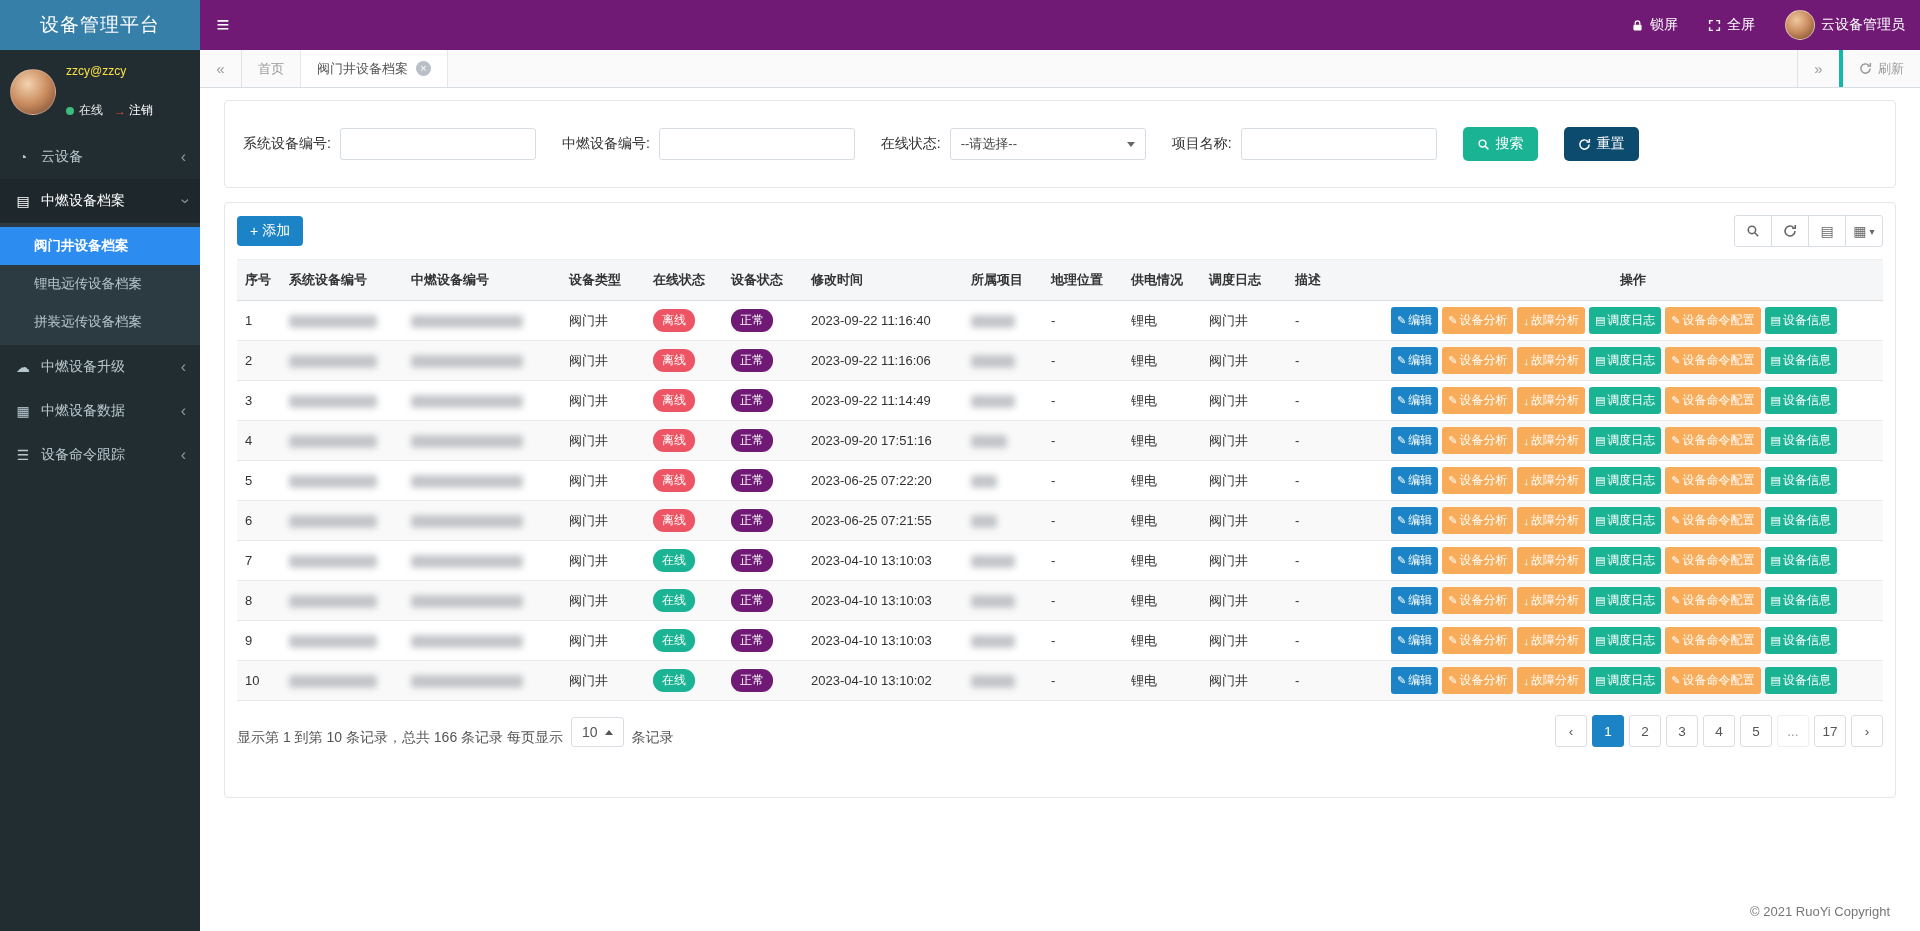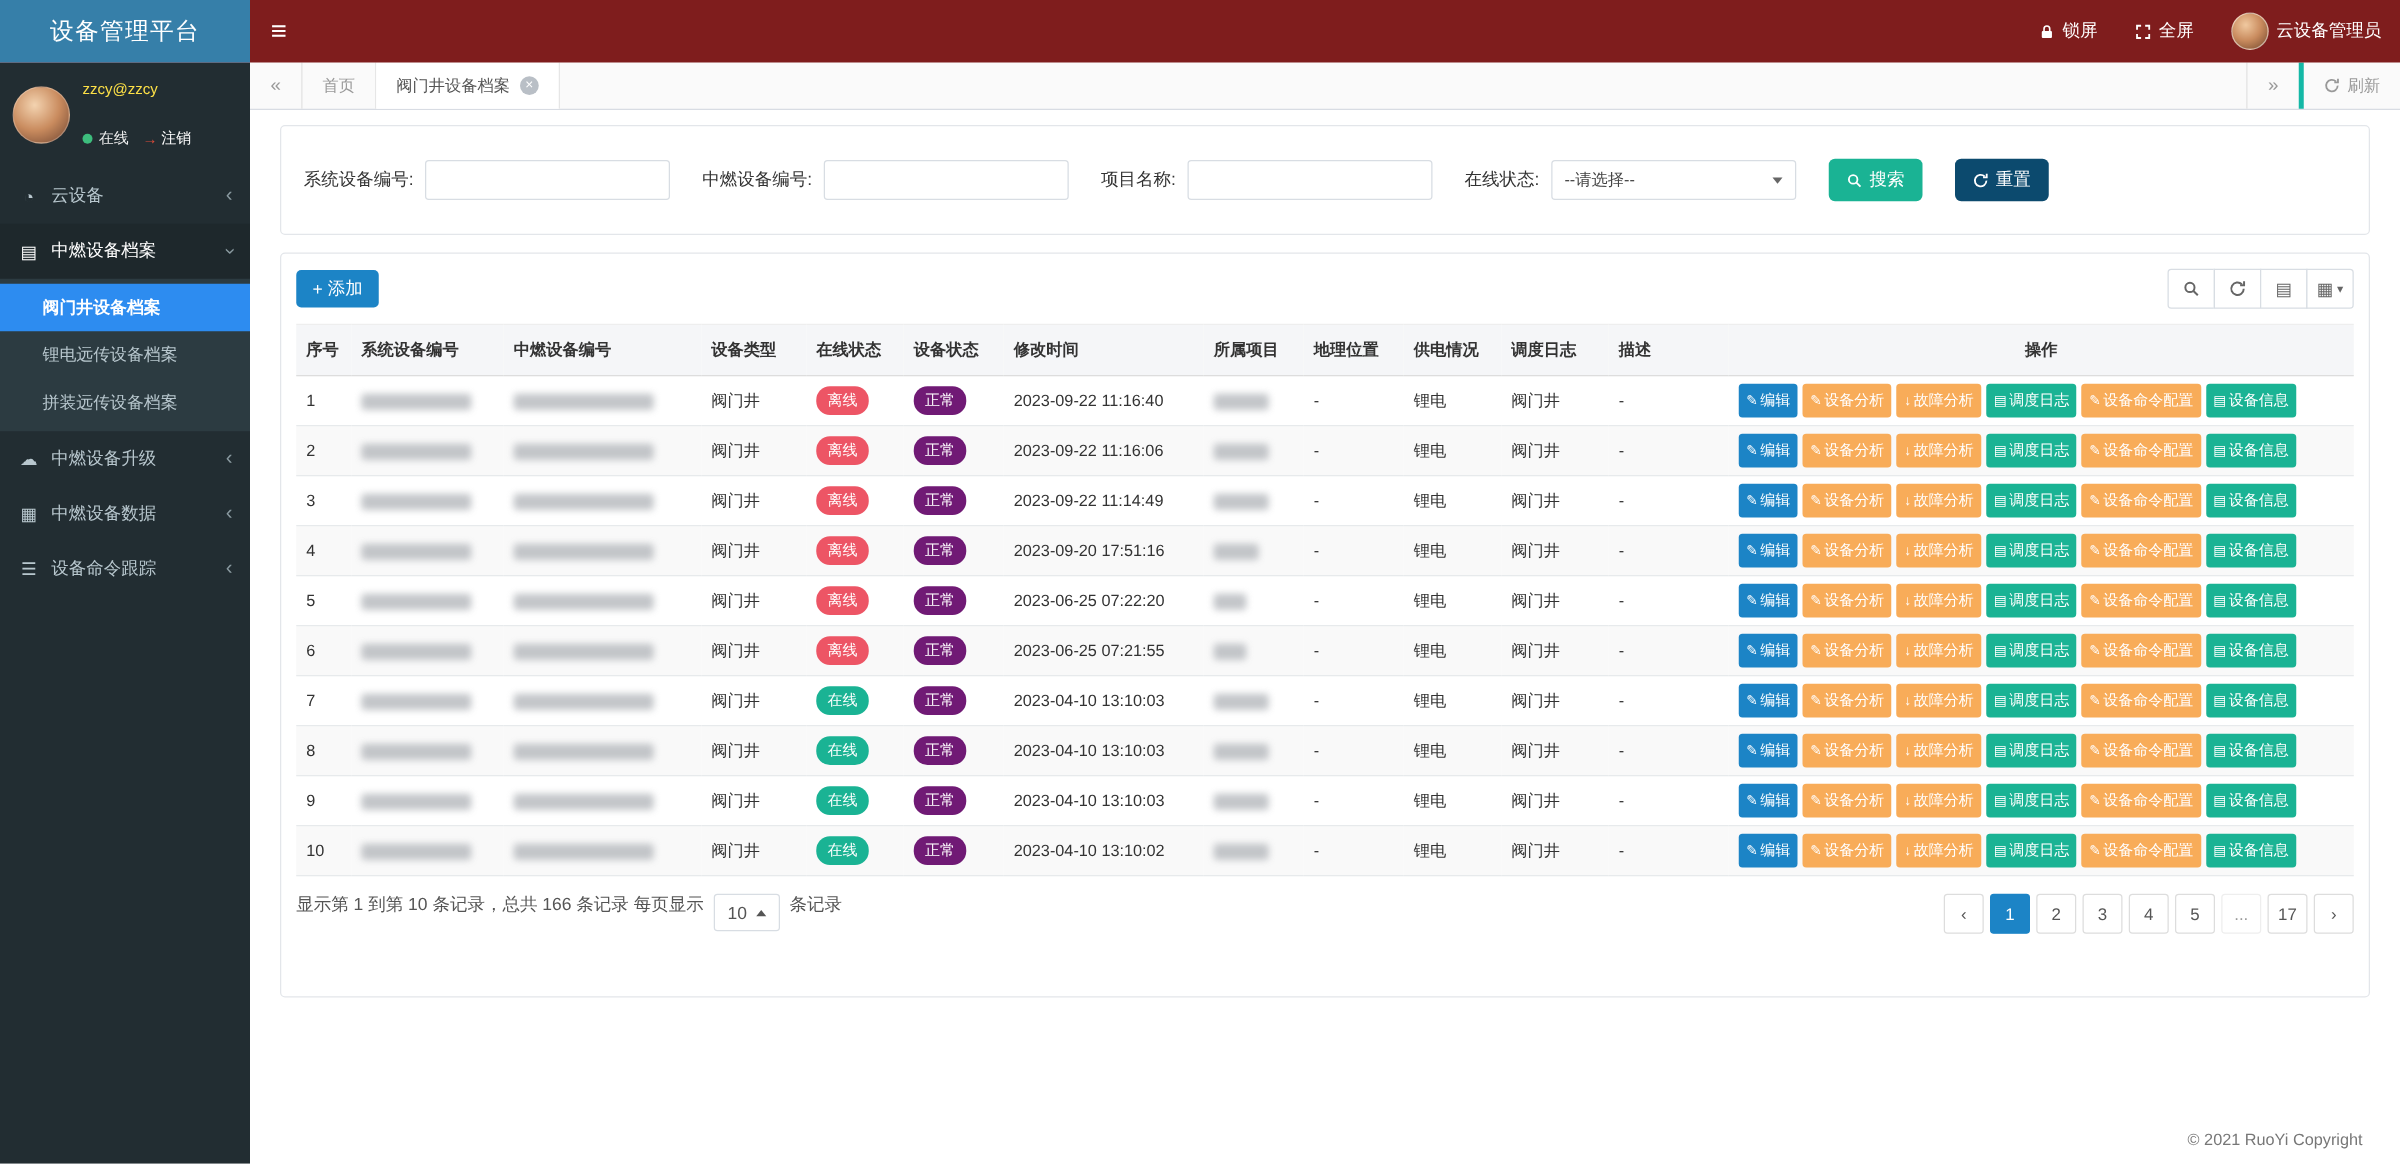--- a/index.html
+++ b/index.html
@@ -2,21 +2,21 @@
 <html><head>
 <meta charset="utf-8">
 <style>
   *{box-sizing:border-box;margin:0;padding:0}
   html,body{width:1920px;height:931px}
   body{font-family:"Liberation Sans","DejaVu Sans",sans-serif;background:#fff;overflow:hidden;position:relative;color:#333}
   [data-interactable="true"]{cursor:pointer}
   .ic{vertical-align:middle;display:inline-block}
 
   
-  .topbar{position:absolute;top:0;left:0;right:0;height:50px;background:#7f1d1d;display:flex;color:#fff;z-index:10}
+  .topbar{position:absolute;top:0;left:0;right:0;height:50px;background:#701a75;display:flex;color:#fff;z-index:10}
   .logo{width:200px;background:#367fa9;display:flex;align-items:center;justify-content:center;font-size:19px;letter-spacing:1px}
   .hamburger{width:46px;display:flex;align-items:center;justify-content:center;font-size:22px}
   .nav-right{margin-left:auto;display:flex;align-items:stretch}
   .nav-link{display:flex;align-items:center;gap:6px;padding:0 15px;font-size:14px;color:#fff;text-decoration:none}
   .avatar-sm{width:30px;height:30px;border-radius:50%;background:radial-gradient(circle at 38% 32%,#f0c9a0 0%,#c98b5e 48%,#70452b 100%);border:1px solid rgba(255,255,255,.5)}
 
   
   .sidebar{position:absolute;top:50px;left:0;bottom:0;width:200px;background:#222d32;color:#b8c7ce;z-index:9}
   .user-panel{display:flex;gap:10px;padding:14px 10px 12px;align-items:center}
   .avatar-lg{width:46px;height:46px;border-radius:50%;background:radial-gradient(circle at 38% 32%,#f3d3b0 0%,#c98b5e 50%,#6d4330 100%);flex:none;border:1px solid rgba(255,255,255,.25)}
@@ -92,21 +92,21 @@
   tbody tr:nth-of-type(4) .w-proj{width:36px}
   tbody tr:nth-of-type(5) .w-proj,tbody tr:nth-of-type(6) .w-proj{width:26px}
   .ops-wrap{display:flex;gap:4px;align-items:center}
   .abtn{display:inline-flex;align-items:center;gap:2px;border:none;border-radius:3px;color:#fff;font-size:12px;padding:5px 6px;font-family:inherit;white-space:nowrap}
   .abtn .ai{font-size:11px}
   .abtn.blue{background:#1c84c6}
   .abtn.orange{background:#f8ac59}
   .abtn.teal{background:#1ab394}
 
   
-  .table-footer{display:flex;align-items:flex-start;margin-top:14px;font-size:14px;color:#555}
+  .table-footer{display:flex;align-items:flex-end;margin-top:14px;font-size:14px;color:#555}
   .page-size{display:inline-flex;align-items:center;gap:7px;border:1px solid #d8dde3;border-radius:3px;padding:6px 10px;margin:0 8px;color:#555;background:#fff}
   .pagination{margin-left:auto;display:flex;gap:5px;list-style:none;align-items:center}
   .pagination li{min-width:32px;height:32px;border:1px solid #ddd;border-radius:3px;display:flex;align-items:center;justify-content:center;color:#555;font-size:13.5px;background:#fff;padding:0 7px}
   .pages{display:contents}
   .pages li:first-of-type{background:#1c84c6;border-color:#1c84c6;color:#fff}
   .pages li:nth-of-type(6){color:#999;border-color:#eee}
 
   .copyright{position:absolute;bottom:12px;right:30px;color:#777;font-size:13px}
 </style>
 </head>
@@ -221,29 +221,29 @@
   <div class="search-panel" data-interactable="false">
     <div class="field" data-interactable="false">
       <span data-interactable="false">系统设备编号:</span>
       <input type="text" data-interactable="true" style="">
     </div>
     <div class="field" data-interactable="false">
       <span data-interactable="false">中燃设备编号:</span>
       <input type="text" data-interactable="true" style="">
     </div>
     <div class="field" data-interactable="false">
-      <span data-interactable="false">项目名称:</span>
-      <input type="text" data-interactable="true" style="">
-    </div>
-    <div class="field" data-interactable="false">
       <span data-interactable="false">在线状态:</span>
       <div class="select" data-interactable="true">
         <span data-interactable="false">--请选择--</span>
         <span class="caret" data-interactable="false"></span>
       </div>
+    </div>
+    <div class="field" data-interactable="false">
+      <span data-interactable="false">项目名称:</span>
+      <input type="text" data-interactable="true" style="">
     </div>
     <button class="btn btn-search" data-interactable="true">
       <svg class="ic" data-interactable="false" viewBox="0 0 16 16" width="13" height="13" fill="none" stroke="currentColor" stroke-width="1.8">
           <circle cx="6.8" cy="6.8" r="4.2"></circle>
           <path d="M10 10l4 4"></path>
         </svg>
       <span data-interactable="false">搜索</span>
     </button>
     <button class="btn btn-reset" data-interactable="true">
       <svg class="ic" data-interactable="false" viewBox="0 0 16 16" width="13" height="13" fill="none" stroke="currentColor" stroke-width="1.8">

